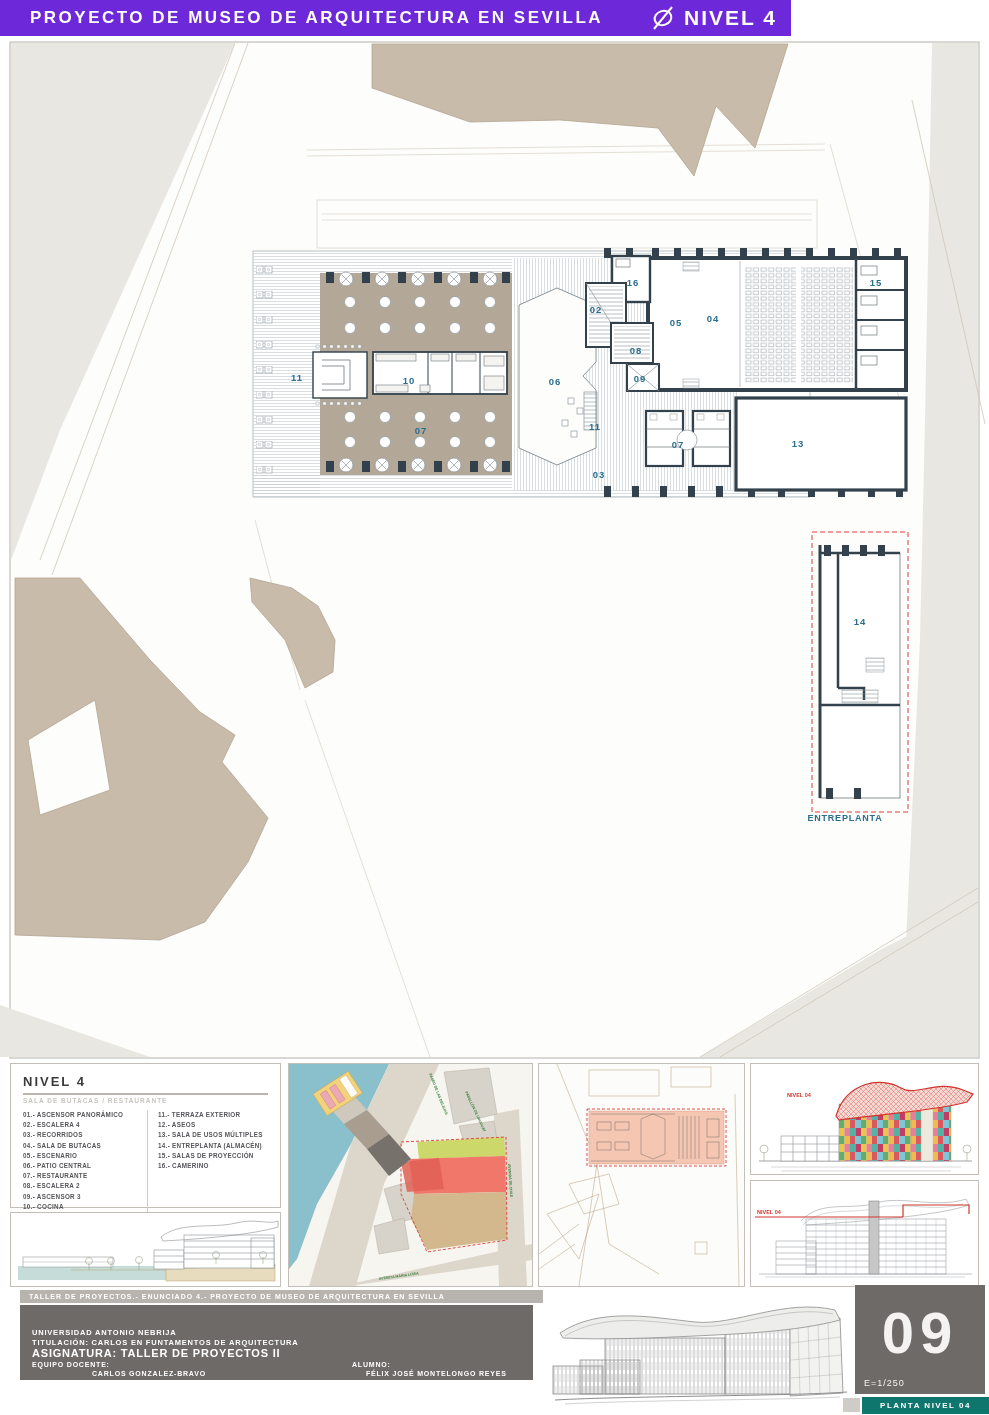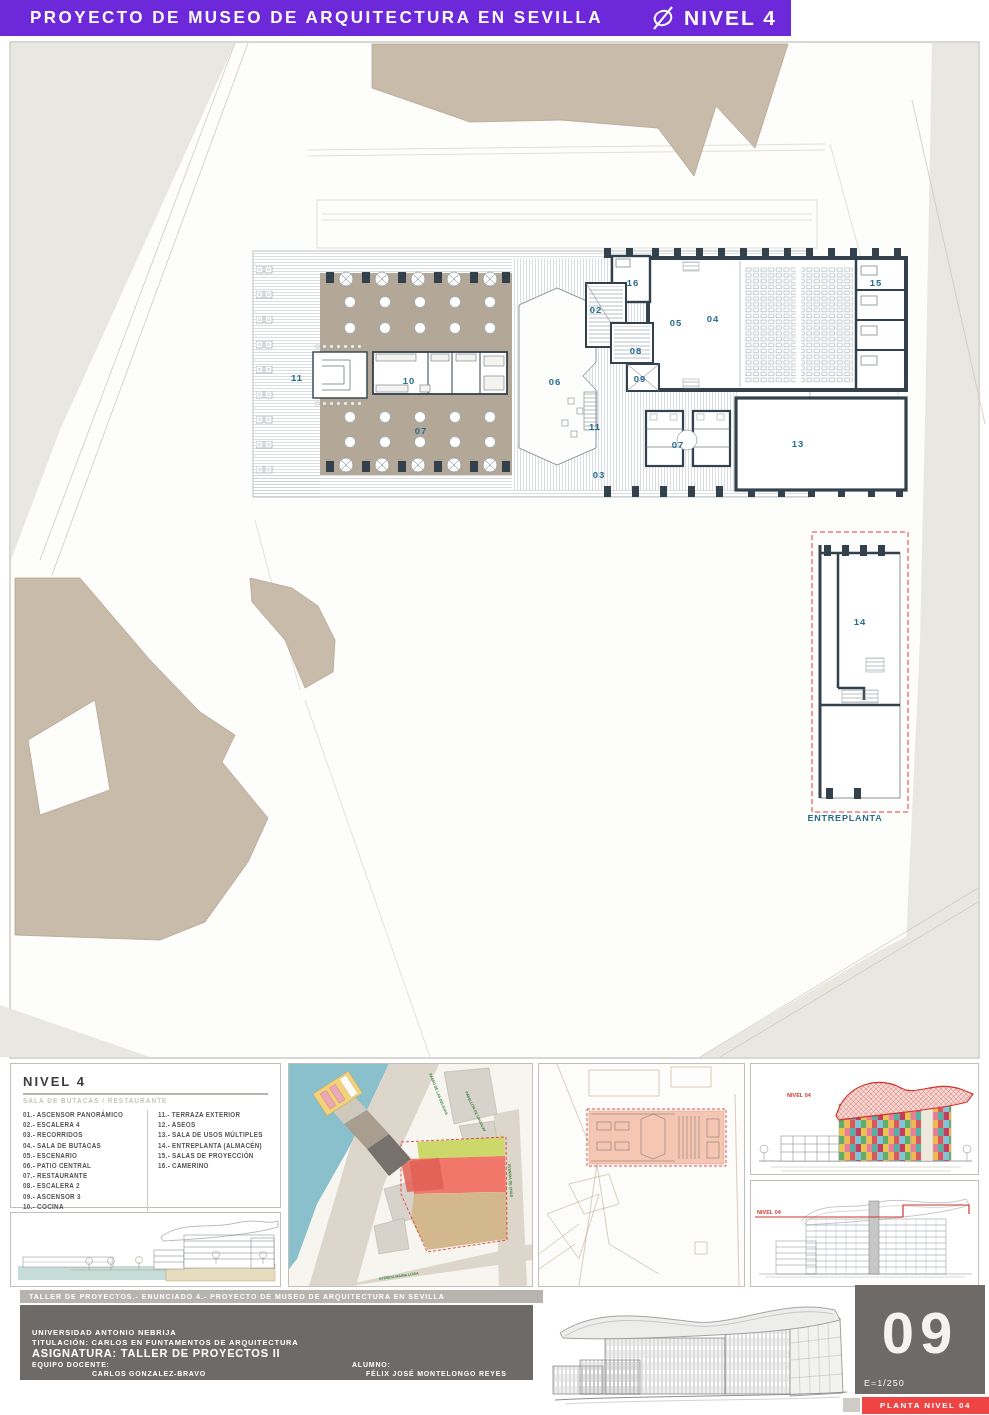--- a/index.html
+++ b/index.html
@@ -24,21 +24,21 @@
   #legend .c2{padding-left:10px;}
   .lgd{font-size:6.3px;color:#55555a;font-weight:bold;letter-spacing:.3px;line-height:1.62;white-space:nowrap;}
   
   #fstrip{position:absolute;left:20px;top:1290px;width:523px;height:13px;background:#b7b3ae;
           color:#fff;font-size:7px;font-weight:bold;letter-spacing:1px;line-height:13px;padding-left:9px;box-sizing:border-box;white-space:nowrap;}
   #fbox{position:absolute;left:20px;top:1305px;width:513px;height:75px;background:#6e6a67;color:#fff;}
   #fbox div{position:absolute;font-weight:bold;letter-spacing:.8px;font-size:7px;white-space:nowrap;margin-top:15px;}
   #sheetbox{position:absolute;left:855px;top:1285px;width:130px;height:109px;background:#6e6a67;color:#f4f3f1;}
   #sheetbox .num{position:absolute;left:0;right:0;top:14px;text-align:center;font-size:58px;font-weight:bold;letter-spacing:6px;}
   #sheetbox .scale{position:absolute;left:9px;bottom:6px;font-size:9px;font-weight:normal;letter-spacing:1px;}
-  #sheetstrip{position:absolute;left:862px;top:1397px;width:127px;height:17px;background:#ef4444;color:#fff;
+  #sheetstrip{position:absolute;left:862px;top:1397px;width:127px;height:17px;background:#0f766e;color:#fff;
               font-size:8px;font-weight:bold;letter-spacing:1.5px;line-height:17px;text-align:center;}
   #sheettab{position:absolute;left:843px;top:1398px;width:17px;height:14px;background:#cfccc8;}
 </style>
 </head>
 <body>
 
 <div id="board">
 
   <div id="hdr">
     <div class="ttl">PROYECTO DE MUSEO DE ARQUITECTURA EN SEVILLA</div>

